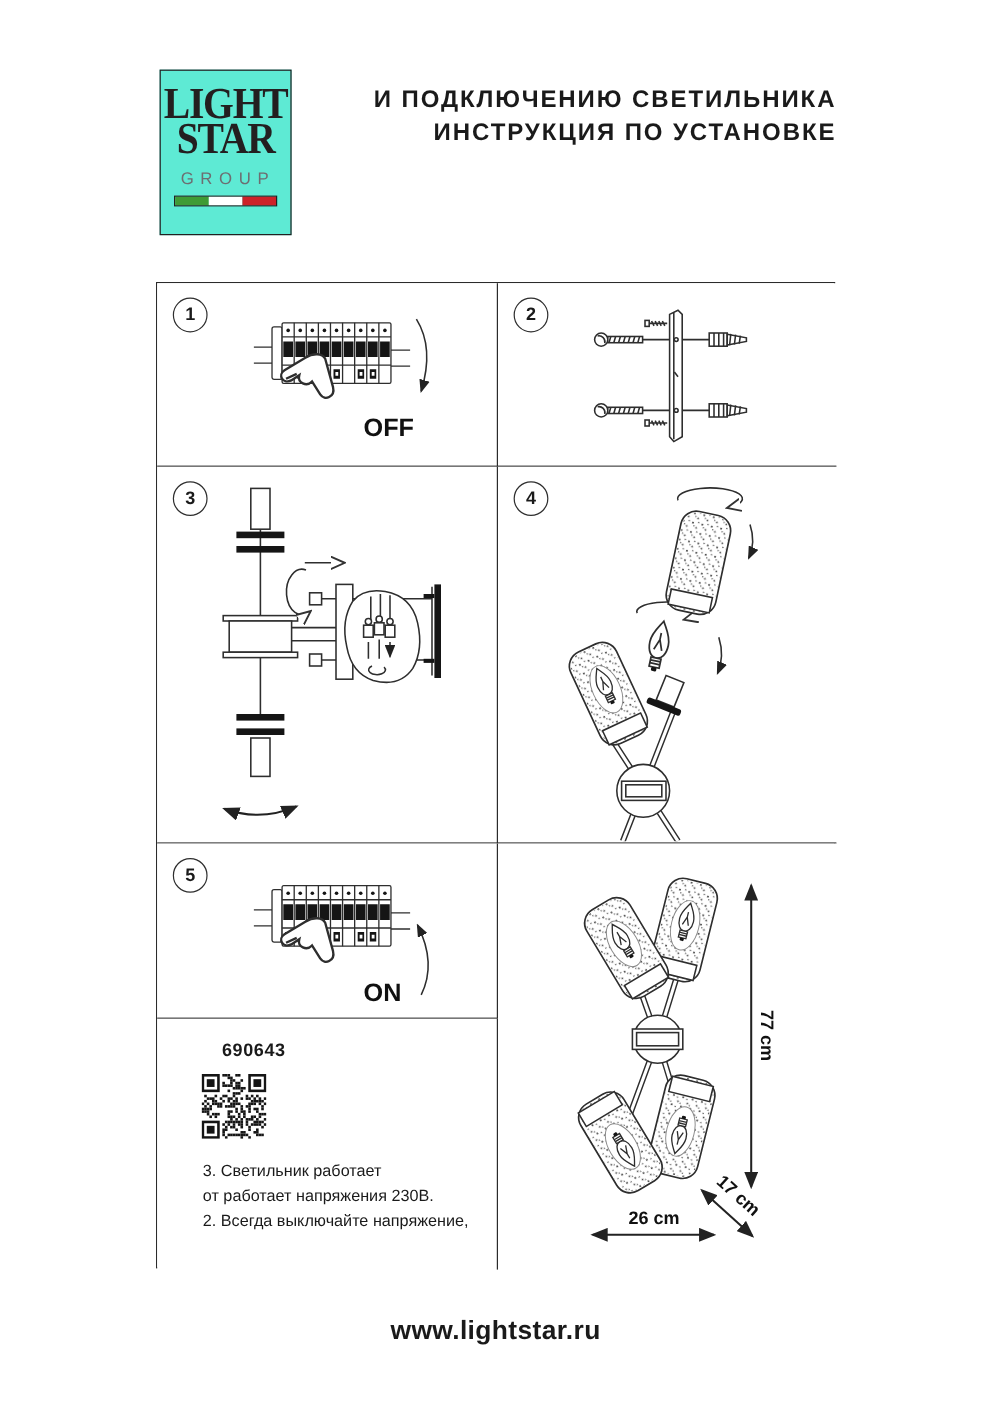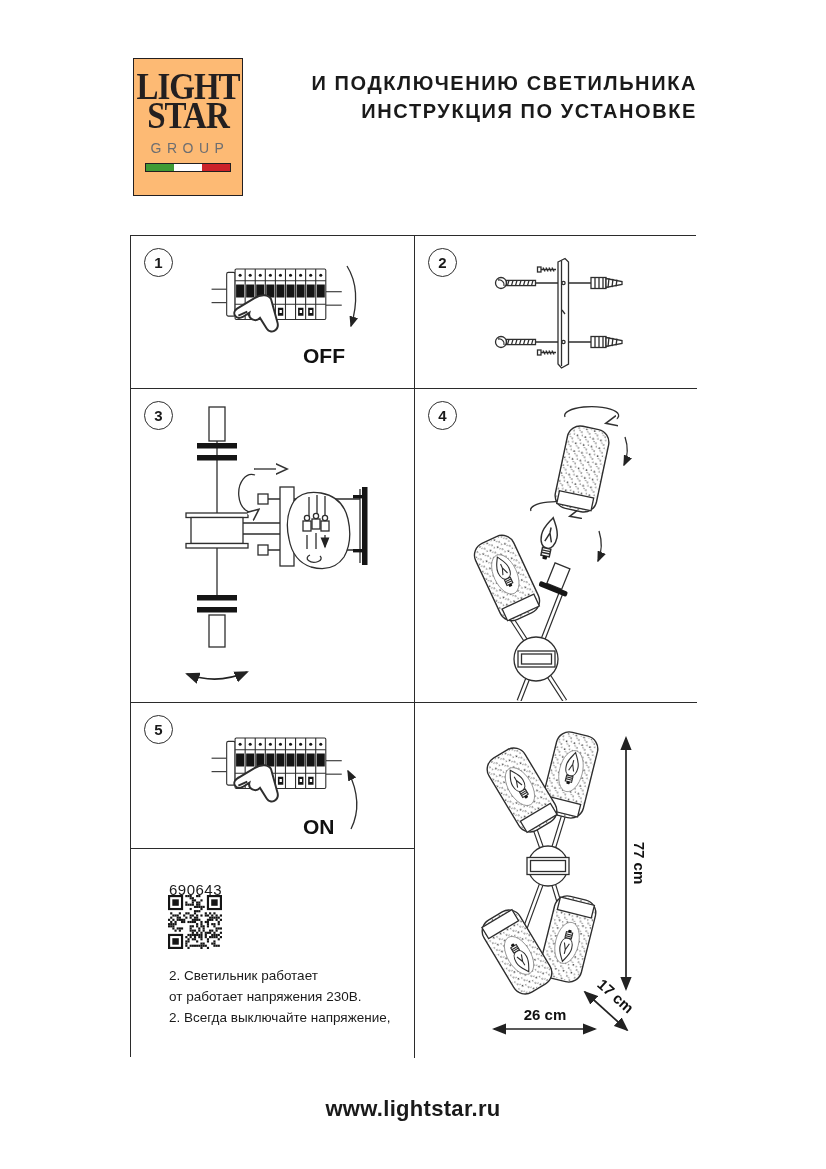--- a/index.html
+++ b/index.html
@@ -1,20 +1,20 @@
 <!DOCTYPE html>
 <html><head>
 <meta charset="utf-8">
 <style>
   html,body{margin:0;padding:0;background:#fff;}
   .page{position:relative;width:826px;height:1169px;background:#fff;overflow:hidden;
         font-family:"Liberation Sans",sans-serif;color:#1a1a1a;}
   
   .logo{position:absolute;left:133px;top:58px;width:110px;height:138px;border:1.6px solid #231f20;
-        background:#fdba74;box-sizing:border-box;text-align:center;}
+        background:#5eead4;box-sizing:border-box;text-align:center;}
   .logo-word{font-family:"Liberation Serif",serif;font-weight:bold;font-size:33px;line-height:.88;
         letter-spacing:-1px;color:#231f20;transform:scaleY(1.12);}
   .logo-top{margin-top:14px;}
   .logo-group{margin-top:9px;font-size:14px;letter-spacing:5.5px;color:#6d6e71;padding-left:4px;}
   .flag{margin:7px auto 0;width:86px;height:9px;border:1px solid #231f20;display:flex;box-sizing:border-box;}
   .flag span{flex:1;height:100%;}
   .hdr{position:absolute;right:129px;top:52px;text-align:right;font-weight:bold;}
   .hdr .l12{font-size:20px;line-height:27px;letter-spacing:.5px;}
   .hdr .l34{margin-top:17px;font-size:20px;line-height:28px;letter-spacing:1.6px;}
   
@@ -26,21 +26,21 @@
          border-radius:50%;display:flex;align-items:center;justify-content:center;
          font-size:15px;font-weight:bold;background:#fff;}
   svg.ill{position:absolute;left:0;top:0;display:block;}
   .ln{stroke:#2e2e2e;stroke-width:1.3;fill:none;}
   .lnw{stroke:#2e2e2e;stroke-width:1.3;fill:#fff;}
   .blk{fill:#151515;stroke:none;}
   .dim{stroke:#222;stroke-width:1.7;fill:none;}
   .dimtxt{font-family:"Liberation Sans",sans-serif;font-size:15px;font-weight:bold;fill:#111;}
   .svgtxt{font-family:"Liberation Sans",sans-serif;font-size:21px;font-weight:600;fill:#111;}
   
-  .art-no{position:absolute;left:38px;top:18px;font-size:15px;font-weight:normal;letter-spacing:.5px;margin-top:14px;}
+  .art-no{position:absolute;left:54px;top:18px;font-size:15px;font-weight:bold;letter-spacing:.5px;}
   .qr{position:absolute;left:37px;top:46px;}
   .notes{position:absolute;left:38px;top:116px;font-size:13.5px;line-height:21px;}
   
   .footer{position:absolute;left:0;width:100%;top:1096px;text-align:center;
           font-size:22px;font-weight:bold;letter-spacing:.3px;}
 </style>
 </head>
 <body>
 
 <svg width="0" height="0" style="position:absolute" aria-hidden="true">
@@ -458,21 +458,21 @@
           <rect x="2.16" y="2.16" width="10.8" height="10.8" fill="#fff"></rect>
           <rect x="4.32" y="4.32" width="6.48" height="6.48" fill="#151515"></rect>
           <rect x="38.88" y="0" width="15.120000000000001" height="15.120000000000001" fill="#151515"></rect>
           <rect x="41.040000000000006" y="2.16" width="10.8" height="10.8" fill="#fff"></rect>
           <rect x="43.2" y="4.32" width="6.48" height="6.48" fill="#151515"></rect>
           <rect x="0" y="38.88" width="15.120000000000001" height="15.120000000000001" fill="#151515"></rect>
           <rect x="2.16" y="41.040000000000006" width="10.8" height="10.8" fill="#fff"></rect>
           <rect x="4.32" y="43.2" width="6.48" height="6.48" fill="#151515"></rect>
         </svg>
       <div class="notes">
-        <div>2. Светильник работает</div>
+        <div>3. Светильник работает</div>
         <div>от работает напряжения 230В.</div>
         <div>2. Всегда выключайте напряжение,</div>
       </div>
     </div>
 
     <div class="cell" style="left:284px;top:467px;width:282px;height:355px;">
       <svg class="ill" width="280" height="353" viewBox="0 0 280 353">
 
         <path d="M133,163 L157,85 M133,163 L108,92 M133,163 L154,232 M133,163 L104,242" stroke="#2e2e2e" stroke-width="5" fill="none"></path>
         <path d="M133,163 L157,85 M133,163 L108,92 M133,163 L154,232 M133,163 L104,242" stroke="#fff" stroke-width="2.6" fill="none"></path>

